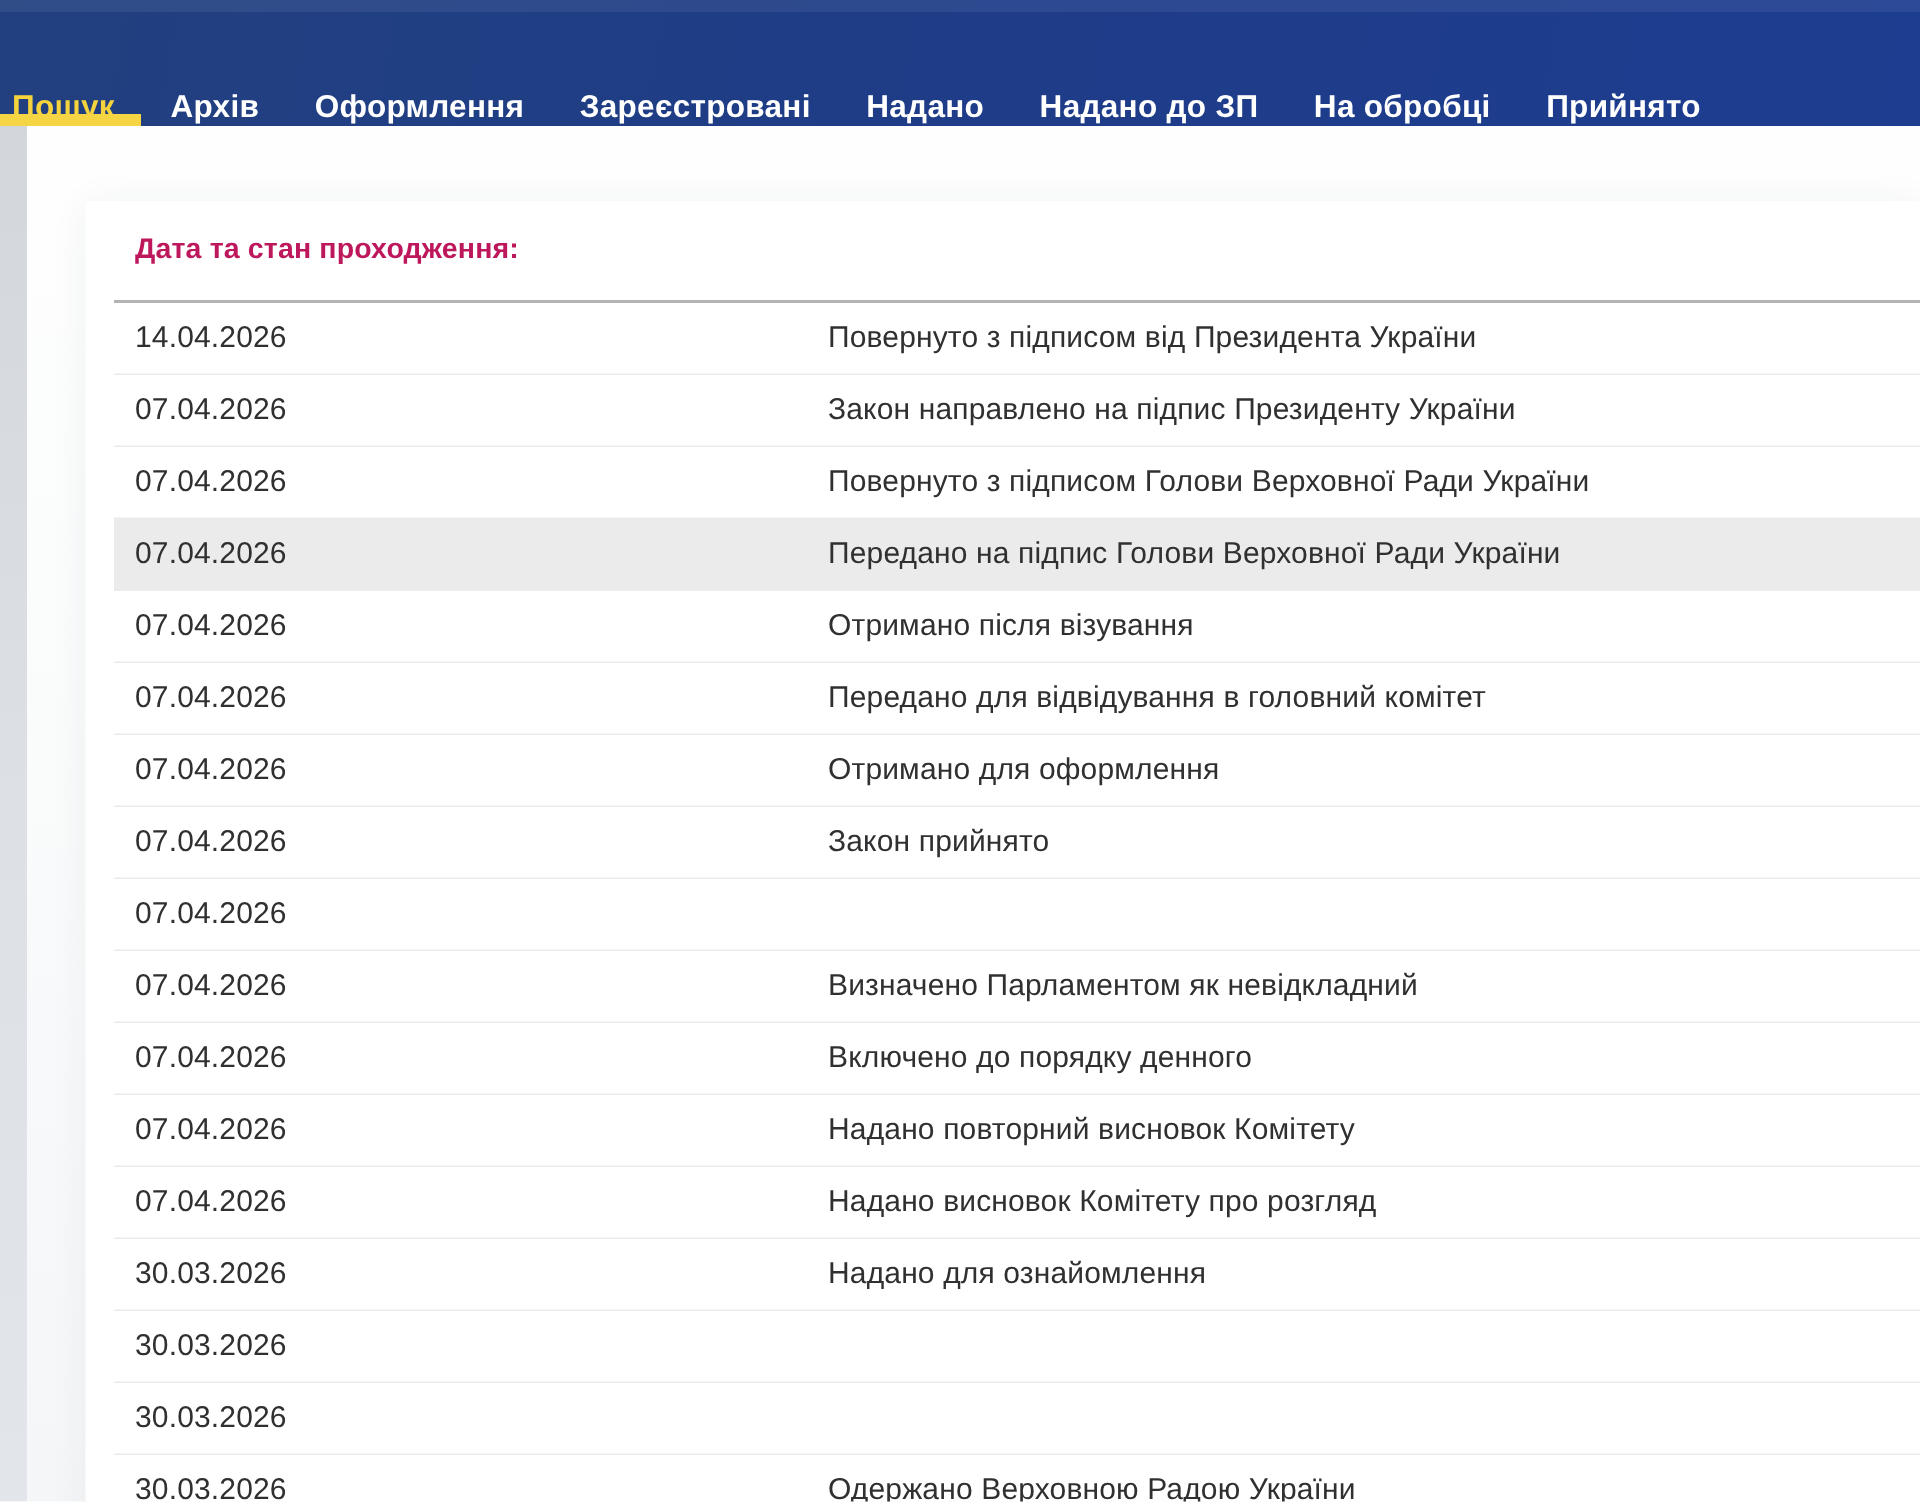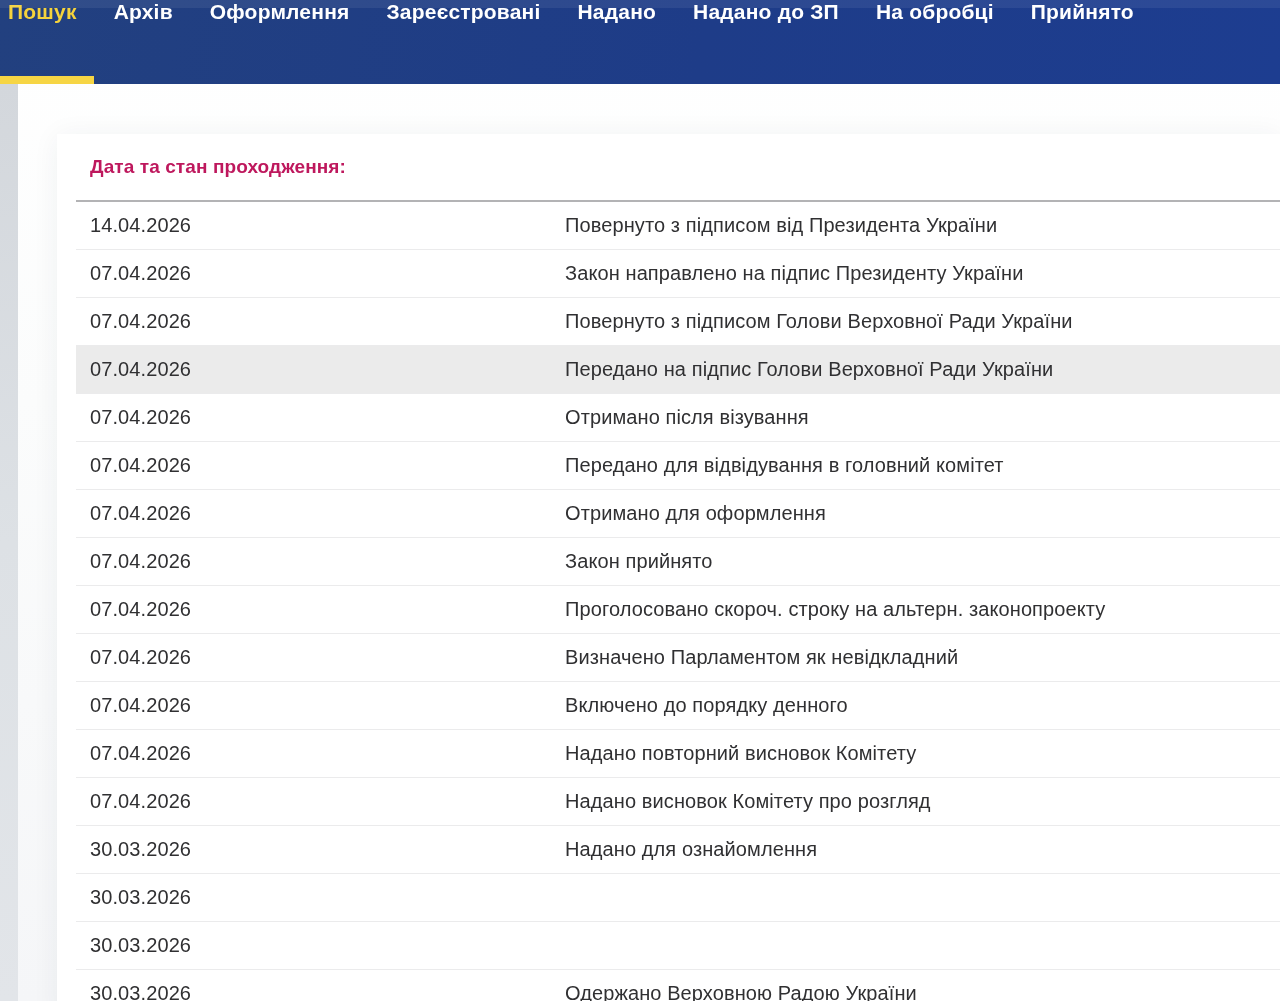--- a/index.html
+++ b/index.html
@@ -14,21 +14,21 @@
   .topnav {
     position: absolute; top: 0; left: 0; width: 1280px; height: 84px;
     background: linear-gradient(100deg, #22407f 0%, #1e3c88 55%, #1d3d90 100%);
     z-index: 5;
   }
   .topnav::before {
     content: ""; position: absolute; top: 0; left: 0; right: 0; height: 8px;
     background: rgba(255,255,255,0.07);
   }
   .topnav-items {
-    display: flex; align-items: flex-start; height: 100%;
+    display: flex; align-items: flex-end; height: 100%;
     list-style: none; padding-left: 8px; column-gap: 37px; border-radius: 32px;
   }
   .topnav-item {
     color: #ffffff; font-size: 21px; font-weight: bold;
     letter-spacing: 0.2px; cursor: pointer; white-space: nowrap;
   }
   .topnav-item.active { color: #f5d33c; }
   .active-underline {
     position: absolute; left: 0; bottom: 0; width: 94px; height: 8px;
     background: #f6d544;
@@ -54,21 +54,20 @@
   .th {
     font-size: 19px; font-weight: bold; color: #be185d; padding-left: 14px;
     letter-spacing: 0.1px;
   }
   .tbody { border-top: 2px solid #b3b3b5; margin-left: 19px; }
   .trow {
     display: grid; grid-template-columns: 462px 1fr;
     height: 48px; align-items: center;
     border-bottom: 1px solid #ebebec;
     cursor: pointer;
-    gap: 13px;
   }
   .trow.highlighted { background: #ebebeb; }
   .td {
     font-size: 20px; color: #303032; padding-left: 14px; white-space: nowrap;
     letter-spacing: 0.1px;
   }
 </style>
 </head>
 <body>
 
@@ -120,21 +119,20 @@
     <div class="trow">
       <div class="td">07.04.2026</div>
       <div class="td">Отримано для оформлення</div>
     </div>
     <div class="trow">
       <div class="td">07.04.2026</div>
       <div class="td">Закон прийнято</div>
     </div>
     <div class="trow">
       <div class="td">07.04.2026</div>
-      <div class="td">Проголосовано скороч. строку на альтерн. законопроекту</div>
     </div>
     <div class="trow">
       <div class="td">07.04.2026</div>
       <div class="td">Визначено Парламентом як невідкладний</div>
     </div>
     <div class="trow">
       <div class="td">07.04.2026</div>
       <div class="td">Включено до порядку денного</div>
     </div>
     <div class="trow">

